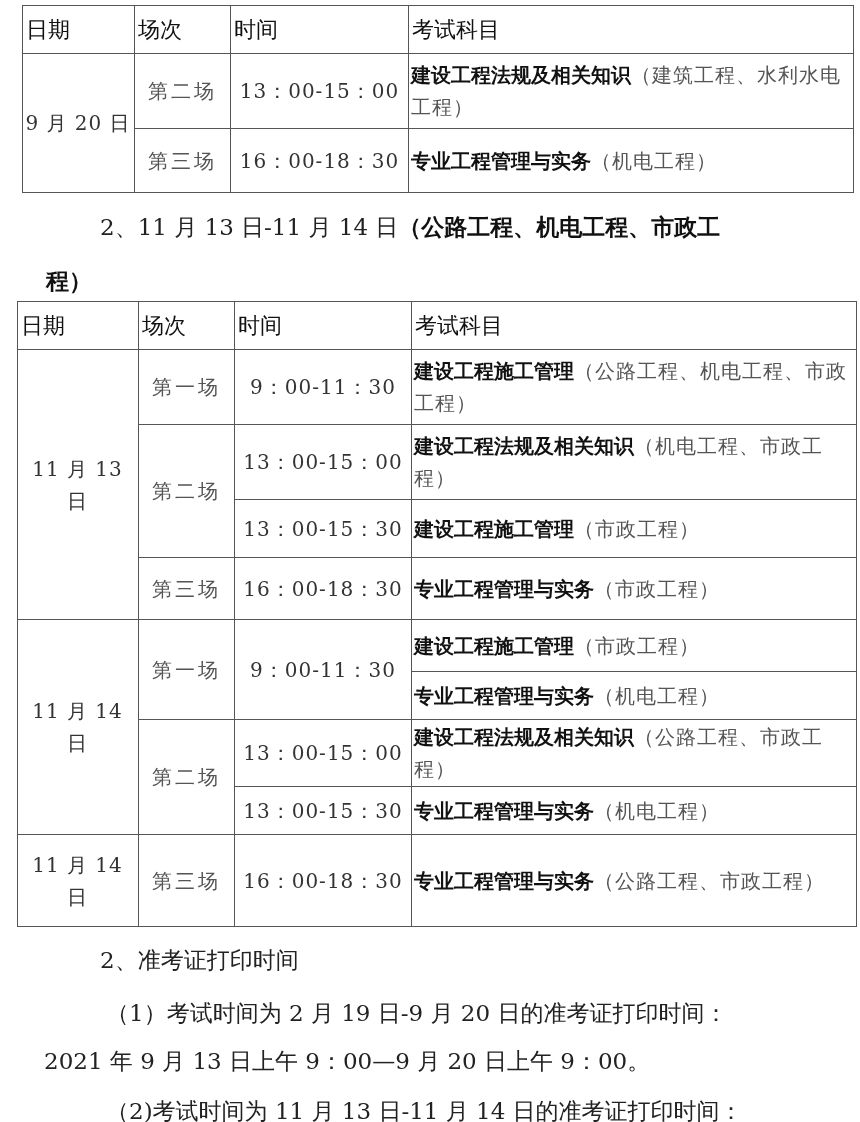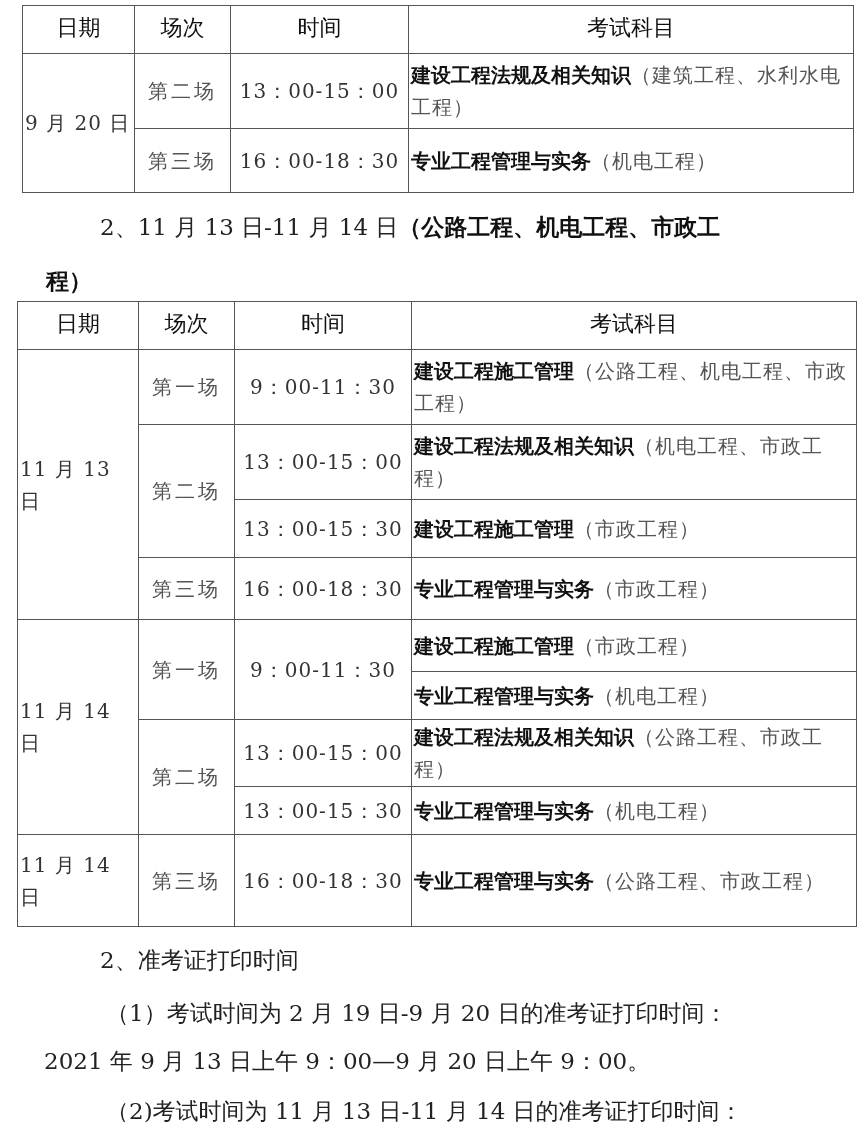--- a/index.html
+++ b/index.html
@@ -11,24 +11,24 @@
   }
   table.sched {
     position: absolute; border-collapse: collapse; table-layout: fixed;
     color: #333;
   }
   table.sched td, table.sched th {
     border: 1.5px solid #555; padding: 0 3px; vertical-align: middle;
     font-size: 20px; line-height: 32px; font-weight: normal;
   }
   table.sched th {
-    font-family: Liberation Mono, monospace;
-    color: #111; font-size: 22px; text-align: center;
+    font-family: Liberation Sans, sans-serif;
+    color: #111; font-size: 22px; text-align: left;
   }
-  .c-date { text-align: left; padding-left: 2px !important; letter-spacing: 1px; }
+  .c-date { text-align: center; padding-left: 2px !important; letter-spacing: 1px; }
   .c-sess { text-align: center; color: #555; letter-spacing: 3px; }
   .c-time { text-align: center; color: #333; letter-spacing: 1px; white-space: nowrap; }
   .c-subj { text-align: left; padding-left: 2px !important; color: #555; margin-left: 46px; }
   .subj-bold {
     font-family: "DejaVu Sans", "Liberation Sans", sans-serif; font-weight: bold; color: #111; font-size: 20px;
   }
   .subj-note { letter-spacing: 1px; }
   #t1 { left: 22px; top: 5px; width: 832px; }
   #t2 { left: 17px; top: 301px; width: 840px; }
   .para {

